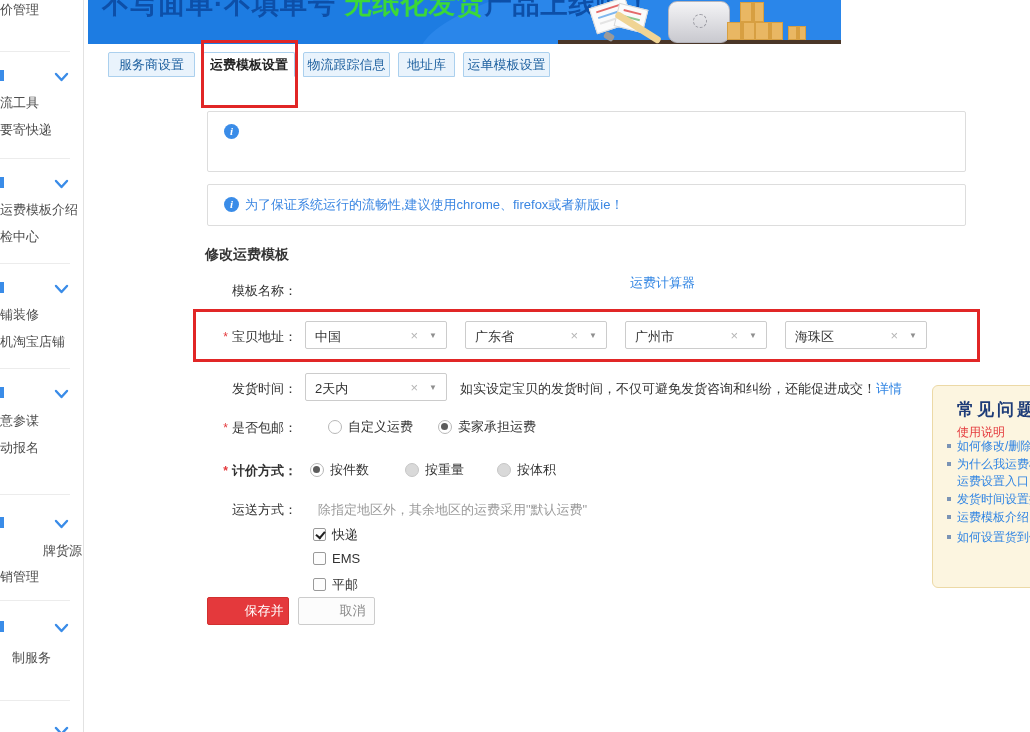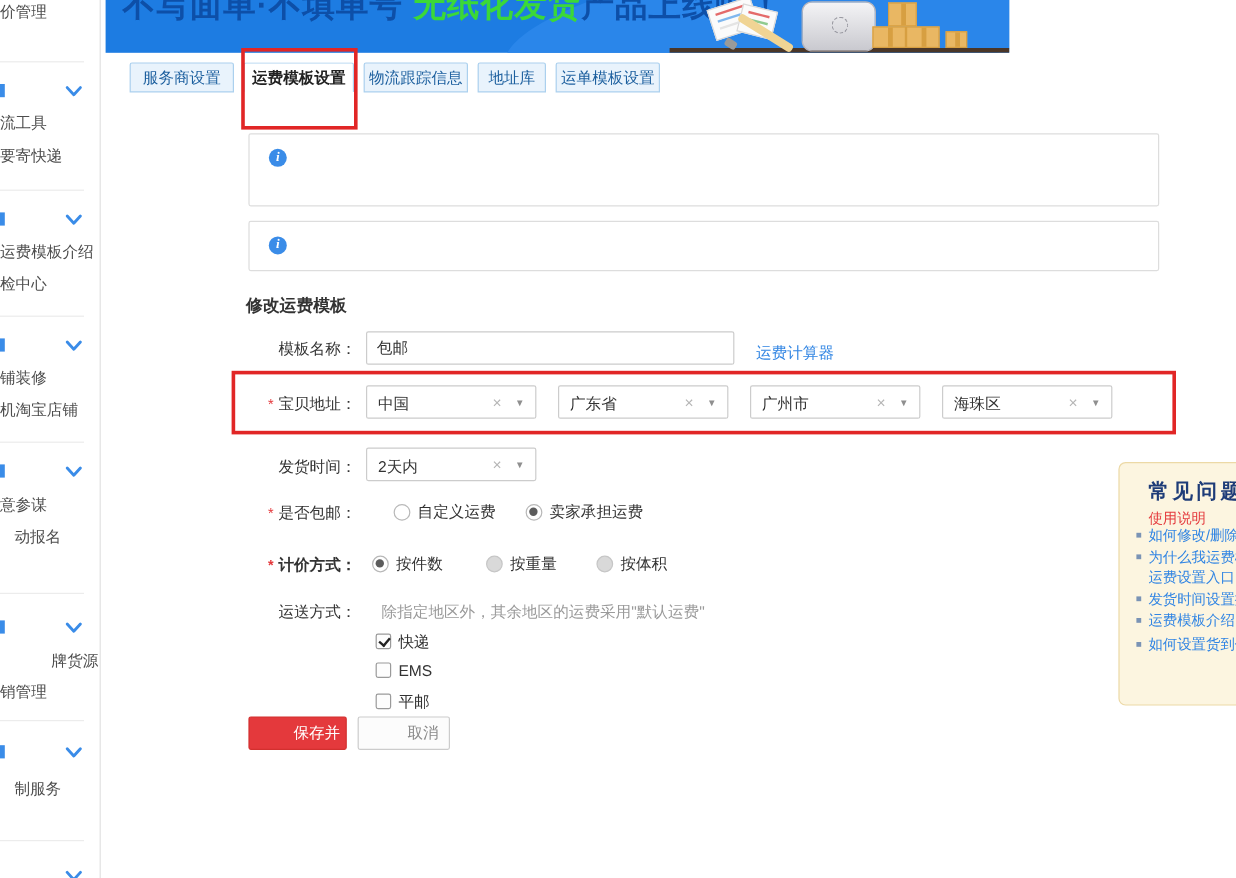--- a/index.html
+++ b/index.html
@@ -108,21 +108,21 @@
         </svg></span>
     <div class="sb-item" style="top:306px;">铺装修</div>
     <div class="sb-item" style="top:333px;">机淘宝店铺</div>
 
     <div class="sb-divider" style="top:368px;"></div>
     <div class="sb-frag" style="top:387px;"></div>
     <span class="sb-chevron" style="top:385px;"><svg width="15" height="10">
           <polyline points="2,2 7.5,8 13,2" fill="none" stroke="#3a8ce8" stroke-width="2.4" stroke-linecap="round" stroke-linejoin="round"></polyline>
         </svg></span>
     <div class="sb-item" style="top:412px;">意参谋</div>
-    <div class="sb-item" style="top:439px;margin-left:12px;">动报名</div>
+    <div class="sb-item" style="top:439px;">动报名</div>
 
     <div class="sb-divider" style="top:494px;"></div>
     <div class="sb-frag" style="top:517px;"></div>
     <span class="sb-chevron" style="top:515px;"><svg width="15" height="10">
           <polyline points="2,2 7.5,8 13,2" fill="none" stroke="#3a8ce8" stroke-width="2.4" stroke-linecap="round" stroke-linejoin="round"></polyline>
         </svg></span>
     <div class="sb-item" style="top:542px;padding-left:43px;">牌货源</div>
     <div class="sb-item" style="top:568px;">销管理</div>
 
     <div class="sb-divider" style="top:600px;"></div>
@@ -176,27 +176,27 @@
   <div class="tab" style="left:398px; width:57px;">地址库</div>
   <div class="tab" style="left:463px; width:87px;">运单模板设置</div>
 
   <div class="anno" style="left:201px; top:40px; width:97px; height:68px;"></div>
 
   <div class="notice" style="top:111px; height:61px;">
     <span class="info-icon">i</span>
   </div>
   <div class="notice" style="top:184px; height:42px;">
     <span class="info-icon">i</span>
+    <div class="txt">为了保证系统运行的流畅性,建议使用chrome、firefox或者新版ie！</div>
   </div>
 
   <div class="form-title">修改运费模板</div>
 
   <div class="flabel" style="top:282px;">模板名称：</div>
-  <input class="tinput" style="top: 276px;" type="text" value="包邮">
-  <a class="blue-link" style="position:absolute; left:630px; top:285px;text-align:center;">运费计算器</a>
+  <a class="blue-link" style="position:absolute; left:630px; top:274px;text-align:center;">运费计算器</a>
 
   <div class="flabel" style="top:328px;"><span class="req">*</span><span>宝贝地址：</span></div>
   <div class="sel" style="left:305px; top:321px;">
     <span class="stxt">中国</span>
     <span class="sx">×</span>
       <span class="sarr">▼</span>
   </div>
   <div class="sel" style="left:465px; top:321px;">
     <span class="stxt">广东省</span>
     <span class="sx">×</span>
@@ -213,20 +213,21 @@
       <span class="sarr">▼</span>
   </div>
   <div class="anno" style="left:193px; top:309px; width:787px; height:53px;"></div>
 
   <div class="flabel" style="top:380px;">发货时间：</div>
   <div class="sel" style="left:305px; top:373px;">
     <span class="stxt">2天内</span>
     <span class="sx">×</span>
       <span class="sarr">▼</span>
   </div>
+  <div class="hint-dark" style="left:460px; top:380px;"><span>如实设定宝贝的发货时间，不仅可避免发货咨询和纠纷，还能促进成交！</span><a class="blue-link">详情</a></div>
 
   <div class="flabel" style="top:419px;"><span class="req">*</span><span>是否包邮：</span></div>
   <div class="opt" style="left:328px; top:418px;"><span class="radio"></span><span>自定义运费</span></div>
   <div class="opt" style="left:438px; top:418px;"><span class="radio selected"></span><span>卖家承担运费</span></div>
 
   <div class="flabel" style="top:462px;font-weight:bold;"><span class="req">*</span><span>计价方式：</span></div>
   <div class="opt" style="left:310px; top:461px;"><span class="radio selected"></span><span>按件数</span></div>
   <div class="opt" style="left:405px; top:461px;"><span class="radio disabled"></span><span>按重量</span></div>
   <div class="opt" style="left:497px; top:461px;"><span class="radio disabled"></span><span>按体积</span></div>
 

